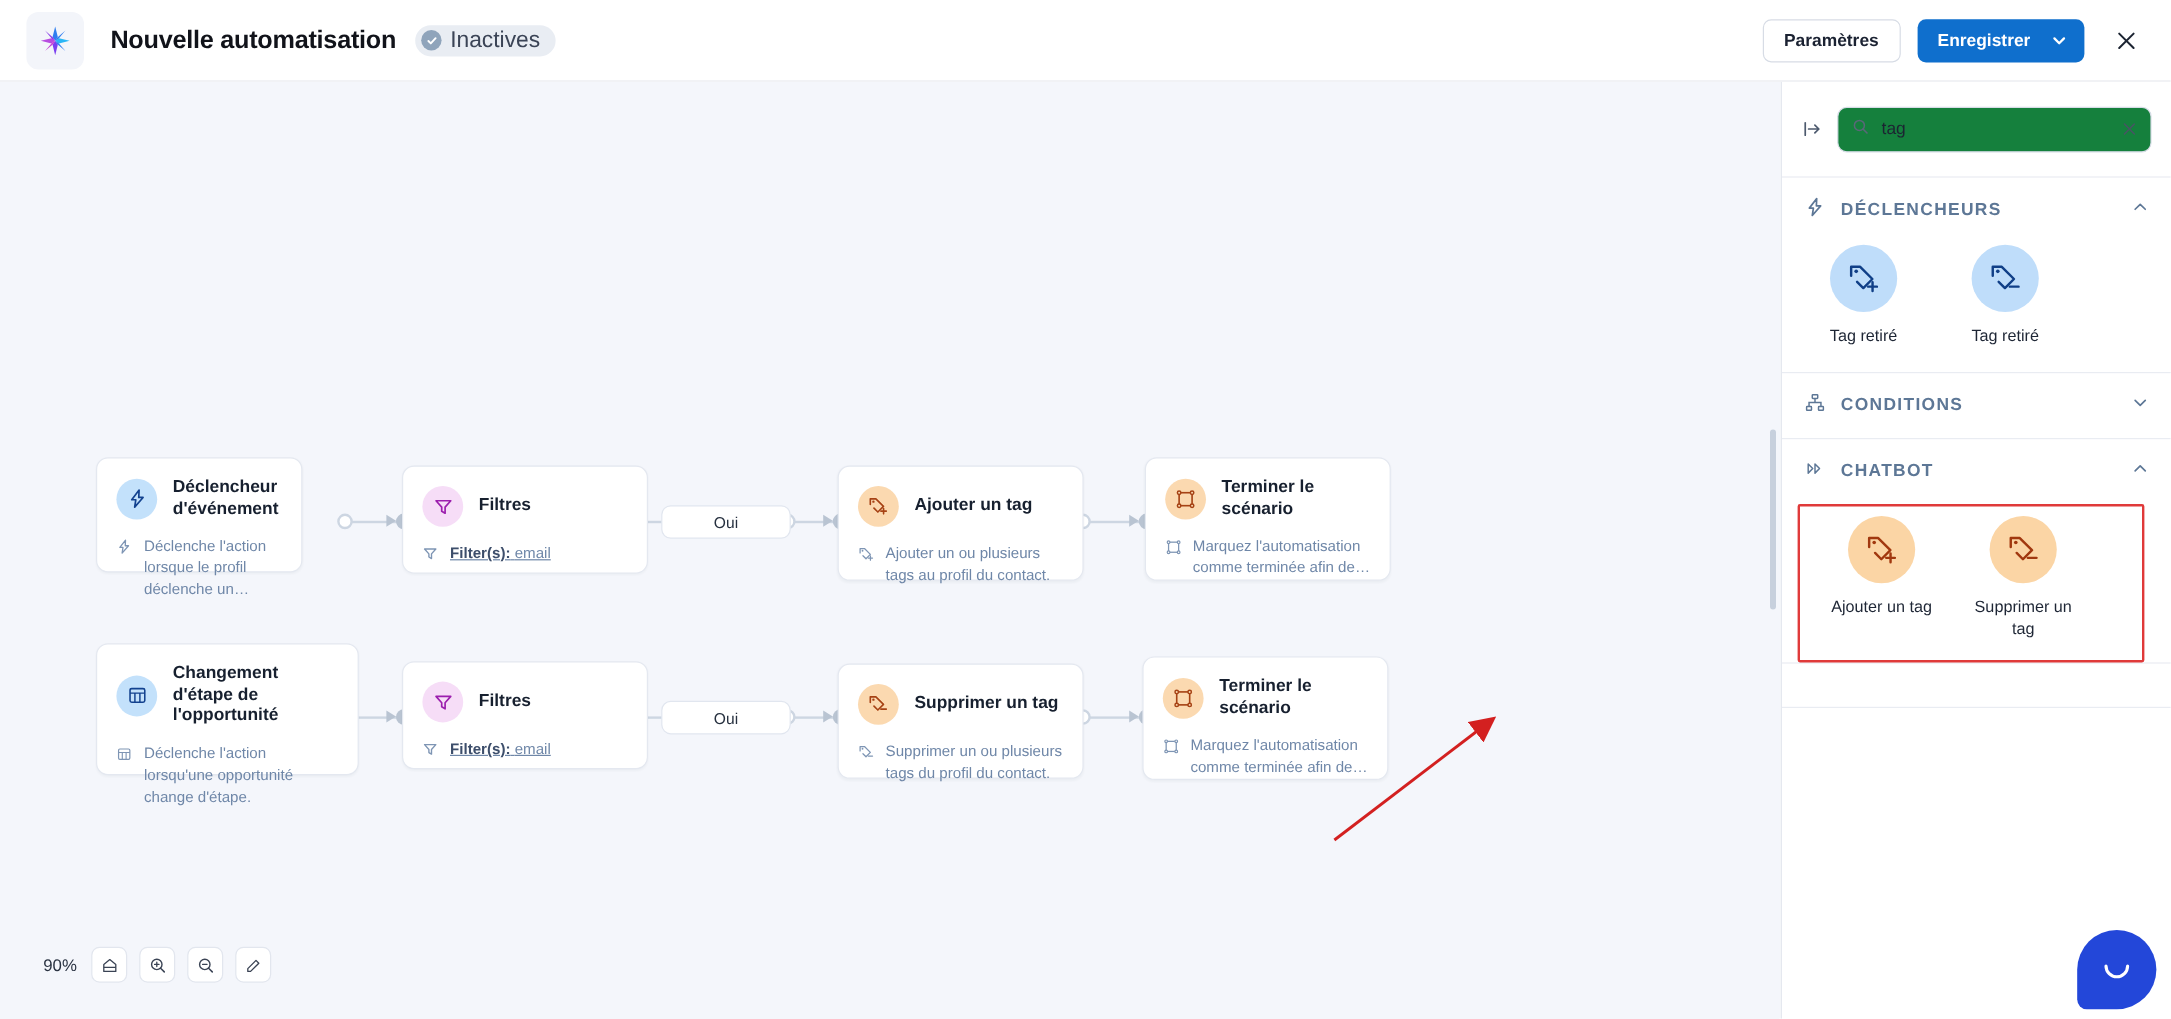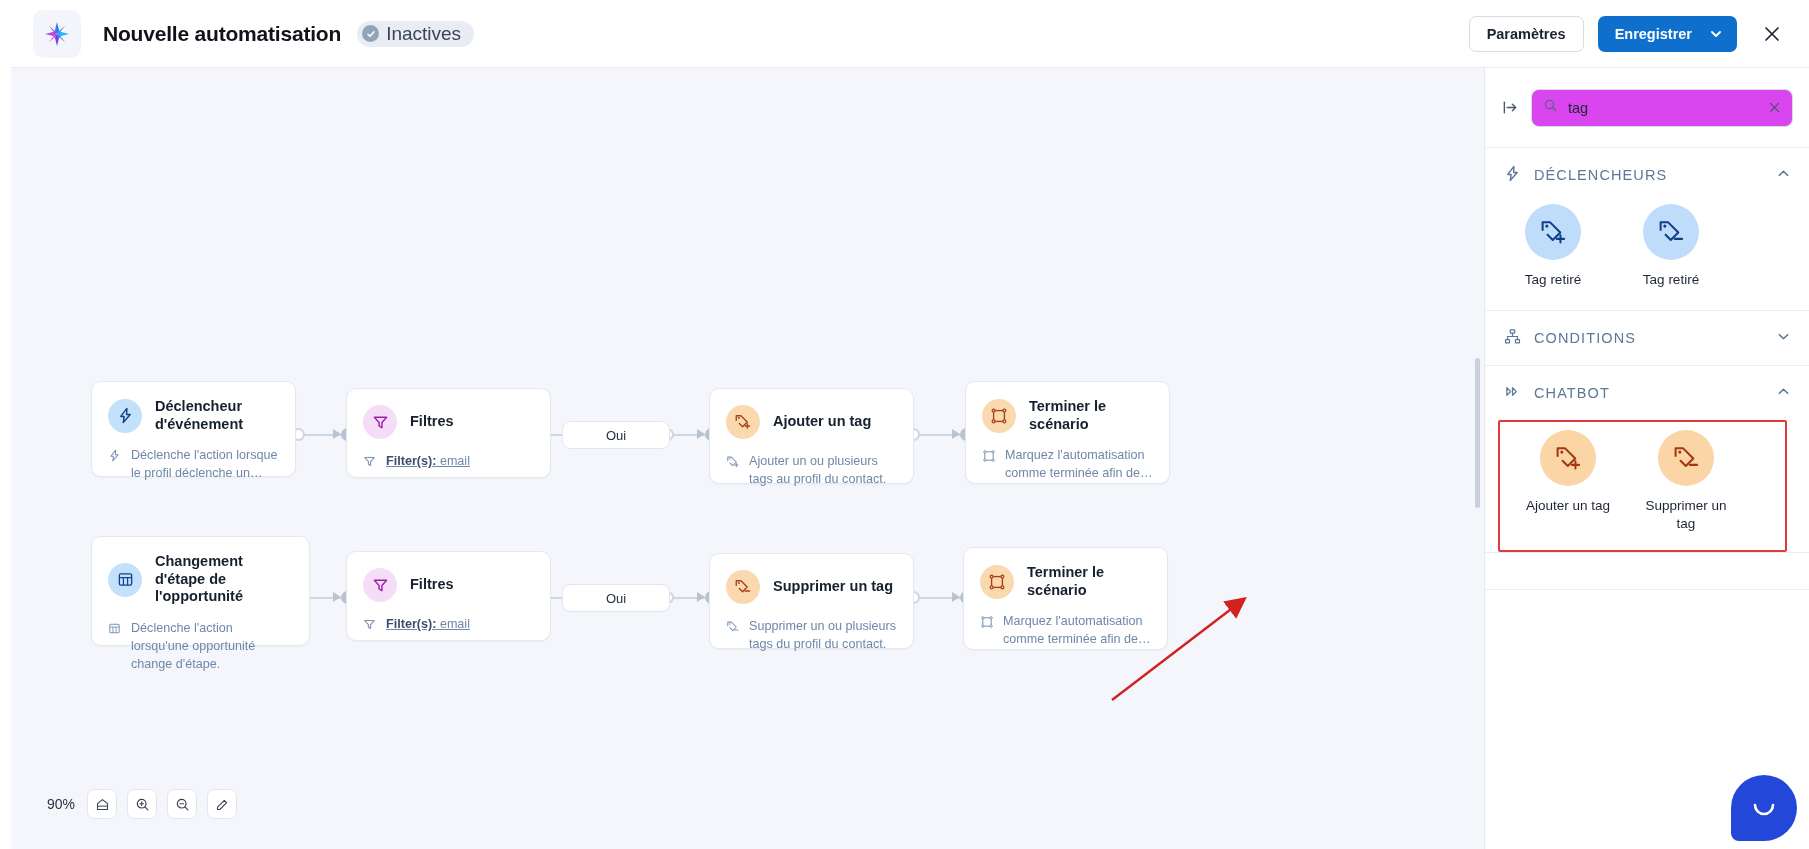--- a/index.html
+++ b/index.html
@@ -2,21 +2,21 @@
 <html><head>
 <meta charset="utf-8">
 <style>
   * { box-sizing: border-box; margin: 0; padding: 0; }
   html, body {
     width: 1809px; height: 849px;
     font-family: "Liberation Sans", sans-serif;
     background: #ffffff;
     overflow: hidden;
   }
-  .app { position: relative; width: 1809px; height: 849px; display: flex; flex-direction: column; padding-left: 11px; }
+  .app { position: relative; width: 1809px; height: 849px; display: flex; flex-direction: column; }
 
   
   .header {
     height: 68px; flex: 0 0 68px;
     background: #fff;
     border-bottom: 1px solid #e8eaef;
     display: flex; align-items: center;
     padding: 0 22px 0 22px;
     position: relative; z-index: 20;
   }
@@ -147,36 +147,36 @@
   }
   .panel-search {
     height: 80px; flex: 0 0 80px;
     display: flex; align-items: center; gap: 12px;
     padding: 0 16px 0 17px;
     border-bottom: 1px solid #e9ecf2;
   }
   .collapse-icon { cursor: pointer; flex: 0 0 16px; display:flex; }
   .searchbox {
     flex: 1 1 auto; height: 38px; border: 1px solid #d6dce6; border-radius: 8px;
-    display: flex; align-items: center; padding: 0 11px; gap: 10px; background: #d946ef;
+    display: flex; align-items: center; padding: 0 11px; gap: 10px; background: #15803d;
   }
   .searchbox input {
     flex: 1 1 auto; border: none; outline: none; font-size: 14.5px; color: #1c2432;
     font-family: "Liberation Sans", sans-serif; background: transparent;
   }
   .searchbox input::placeholder { color: #9aa5b6; }
   .clear-x { cursor: pointer; flex: 0 0 12px; display:flex; }
 
   .section { border-bottom: 1px solid #e9ecf2; }
   .section-head {
     height: 54px; display: flex; align-items: center; gap: 13px;
     padding: 0 18px 0 19px; cursor: pointer;
   }
   .section-head .shlabel {
-    font-size: 14.5px; font-weight: 400; color: #5d7796;
+    font-size: 14.5px; font-weight: 700; color: #5d7796;
     letter-spacing: 1.1px; flex: 1 1 auto;
   }
   .tiles { display: flex; padding: 2px 0 22px 0; }
   .tile {
     width: 100px; display: flex; flex-direction: column; align-items: center; gap: 11px;
     cursor: pointer; margin-left: 18px;
   }
   .tile-ic {
     width: 56px; height: 56px; border-radius: 50%;
     display: flex; align-items: center; justify-content: center;
@@ -280,21 +280,21 @@
       <div class="edge" style="left:655px; top:529px; width:42px;"></div>
       <div class="dot-open" style="left:650px; top:523px;"></div>
       <div class="arrow" style="left:686px; top:524px;"></div>
       <div class="dot-fill" style="left:694px; top:523px;"></div>
 
       <div class="edge" style="left:902px; top:529px; width:50px;"></div>
       <div class="dot-open" style="left:896px; top:523px;"></div>
       <div class="arrow" style="left:941px; top:524px;"></div>
       <div class="dot-fill" style="left:949px; top:523px;"></div>
 
-      <div class="node" style="left:80px; top:313px; width:205px; height:96px;">
+      <div class="node" style="left:80px; top:313px; width:172px; height:96px;">
         <div class="nhead">
           <div class="nicon ic-blue">
             <svg width="17" height="17" viewBox="0 0 18 18">
                 <path d="M10.5 1.5 L4 10 h3.6 l-1 6.5 L14 8 h-3.8 z" fill="none" stroke="#13428f" stroke-width="1.5" stroke-linejoin="round"></path>
               </svg>
           </div>
           <div class="ntitle">Déclencheur d'événement</div>
         </div>
         <div class="ndesc">
           <span class="dicon">

